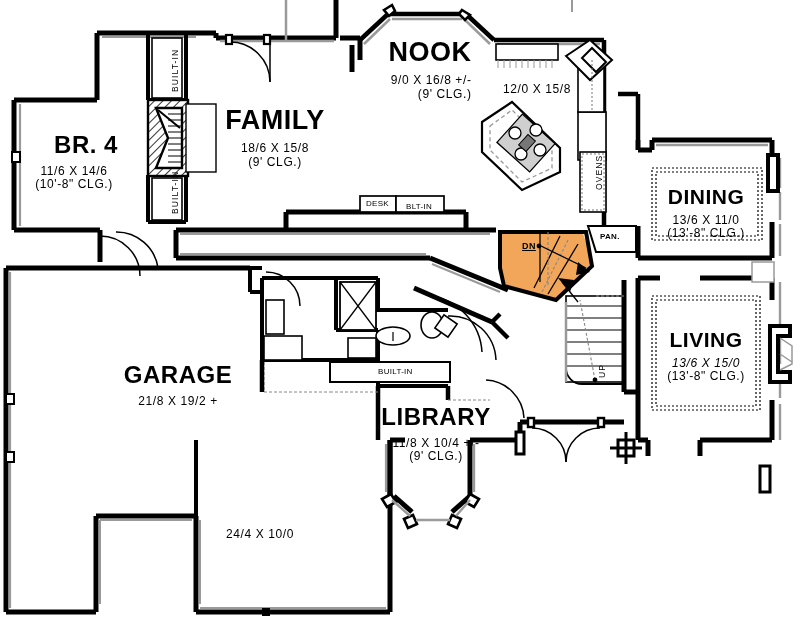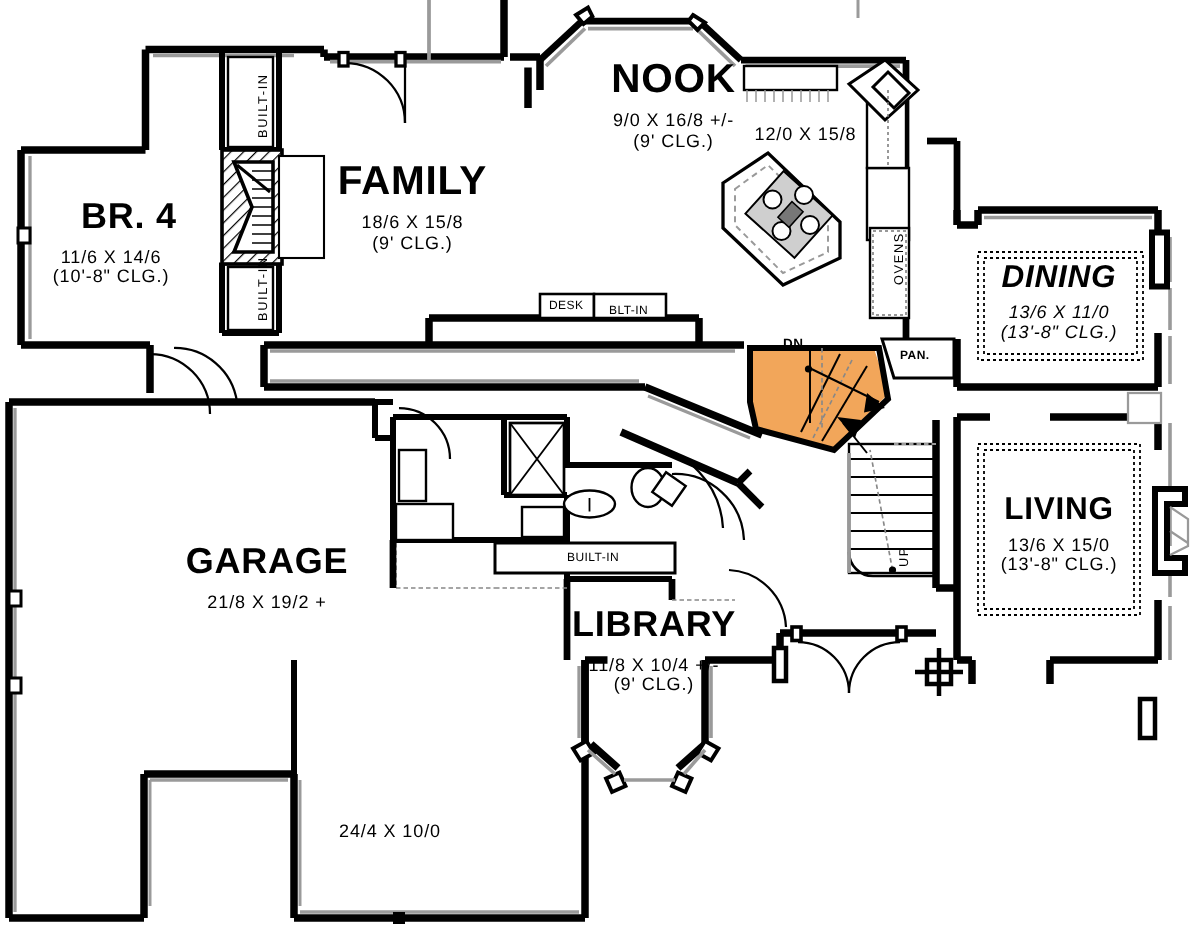--- a/index.html
+++ b/index.html
@@ -548,57 +548,57 @@
     <div class="room-dim" style="margin-top:6px;">11/6  X  14/6</div>
     <div class="room-clg">(10'-8" CLG.)</div>
   </div>
 
   <div class="lbl" style="left:275px; top:105px;">
     <div class="room-name rn-xl">FAMILY</div>
     <div class="room-dim" style="margin-top:7px;">18/6  X  15/8</div>
     <div class="room-clg">(9' CLG.)</div>
   </div>
 
-  <div class="lbl" style="left:449px; top:37px;">
+  <div class="lbl" style="left:430px; top:37px;text-align:right;">
     <div class="room-name rn-xl">NOOK</div>
     <div class="room-dim" style="margin-top:7px;">9/0  X  16/8  +/-</div>
     <div class="room-clg">(9' CLG.)</div>
   </div>
 
-  <div class="lbl" style="left:706px; top:173px;font-style:italic;">
+  <div class="lbl" style="left:706px; top:185px;">
     <div class="room-name rn-md">DINING</div>
     <div class="room-dim" style="margin-top:5px;">13/6  X  11/0</div>
     <div class="room-clg">(13'-8" CLG.)</div>
   </div>
 
   <div class="lbl" style="left:706px; top:328px;">
     <div class="room-name rn-md">LIVING</div>
-    <div class="room-dim" style="margin-top:5px;">13/6  X  15/0</div>
+    <div class="room-dim" style="margin-top:5px;font-style:italic;">13/6  X  15/0</div>
     <div class="room-clg">(13'-8" CLG.)</div>
   </div>
 
   <div class="lbl" style="left:178px; top:362px;">
     <div class="room-name rn-lg">GARAGE</div>
     <div class="room-dim" style="margin-top:6px;text-align:center;">21/8  X  19/2  +</div>
   </div>
 
   <div class="lbl" style="left:436px; top:404px;">
     <div class="room-name rn-lg">LIBRARY</div>
     <div class="room-dim" style="margin-top:6px;text-align:center;">11/8  X  10/4  +/-</div>
     <div class="room-clg">(9' CLG.)</div>
   </div>
 
   <div class="lbl room-dim" style="left:537px; top:83px;">12/0  X  15/8</div>
-  <div class="lbl room-dim" style="left:260px; top:548px;text-align:right;">24/4  X  10/0</div>
+  <div class="lbl room-dim" style="left:260px; top:528px;text-align:right;">24/4  X  10/0</div>
 
   <div class="tiny-box" style="left:366px; top:199px;">DESK</div>
   <div class="tiny-box" style="left:406px; top:202px;">BLT-IN</div>
   <div class="tiny-box" style="left:600px; top:232px;font-weight:bold;">PAN.</div>
   <div class="tiny-box" style="left:378px; top:367px;">BUILT-IN</div>
 
-  <div class="dn-lbl" style="left:522px; top:224px;text-decoration:underline;">DN</div>
+  <div class="dn-lbl" style="left:522px; top:241px;text-decoration:underline;">DN</div>
   <div class="vert" style="left:597px; top:378px;">UP</div>
 
   <div class="vert" style="left:170px; top:92px;">BUILT-IN</div>
   <div class="vert" style="left:170px; top:214px;">BUILT-IN</div>
   <div class="vert" style="left:594px; top:190px;">OVENS</div>
 
 </div>
 
 </body></html>

